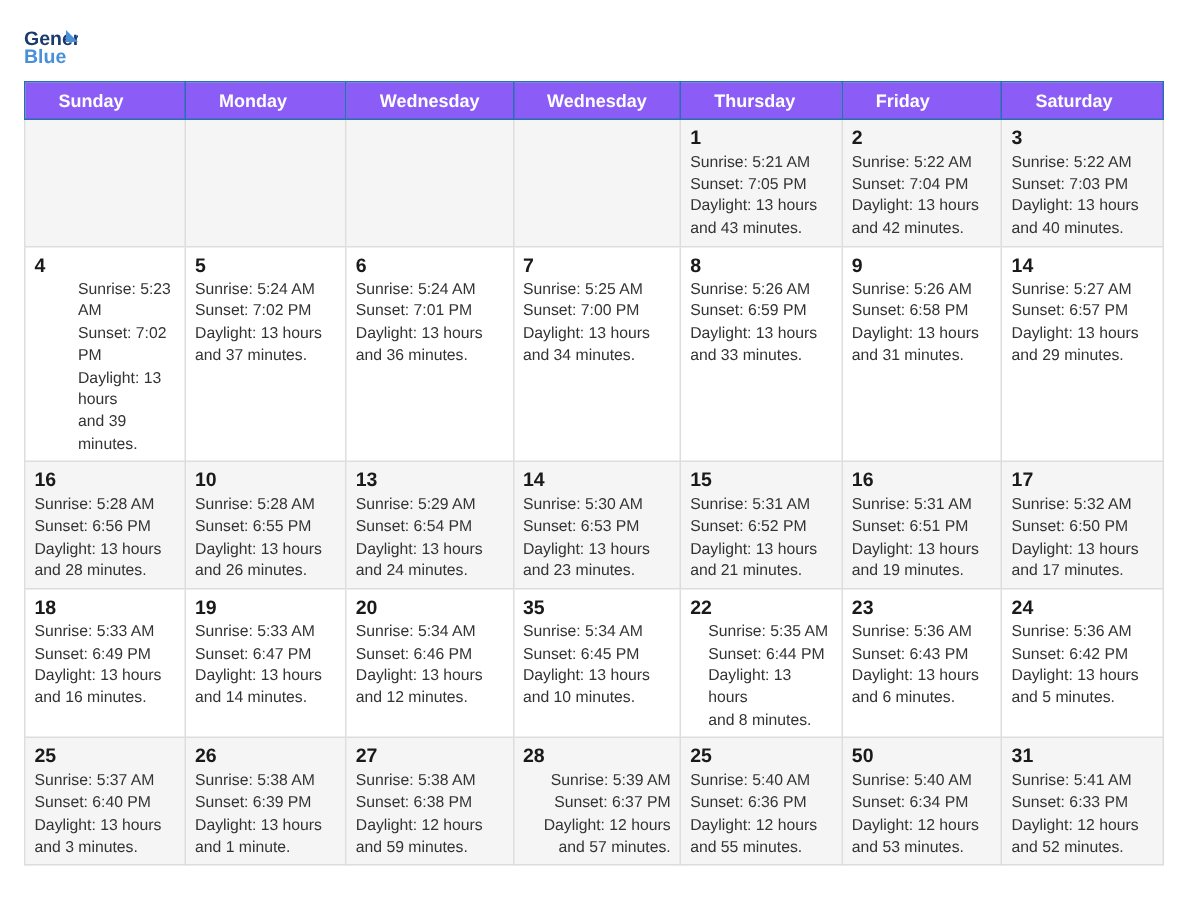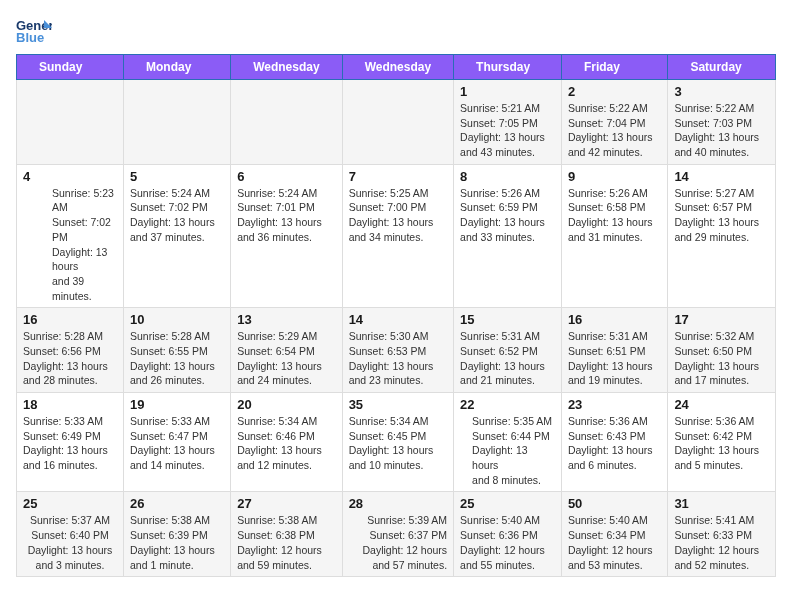--- a/index.html
+++ b/index.html
@@ -302,21 +302,21 @@
           <span class="day-number">24</span>
           <div class="day-info" style="white-space: pre-line;">Sunrise: 5:36 AM
 Sunset: 6:42 PM
 Daylight: 13 hours
 and 5 minutes.</div>
         </td>
       </tr>
       <tr>
         <td>
           <span class="day-number">25</span>
-          <div class="day-info" style="white-space: pre-line; text-align: center;">Sunrise: 5:37 AM
+          <div class="day-info" style="white-space: pre-line;">Sunrise: 5:37 AM
 Sunset: 6:40 PM
 Daylight: 13 hours
 and 3 minutes.</div>
         </td>
         <td>
           <span class="day-number">26</span>
           <div class="day-info" style="white-space: pre-line;">Sunrise: 5:38 AM
 Sunset: 6:39 PM
 Daylight: 13 hours
 and 1 minute.</div>

